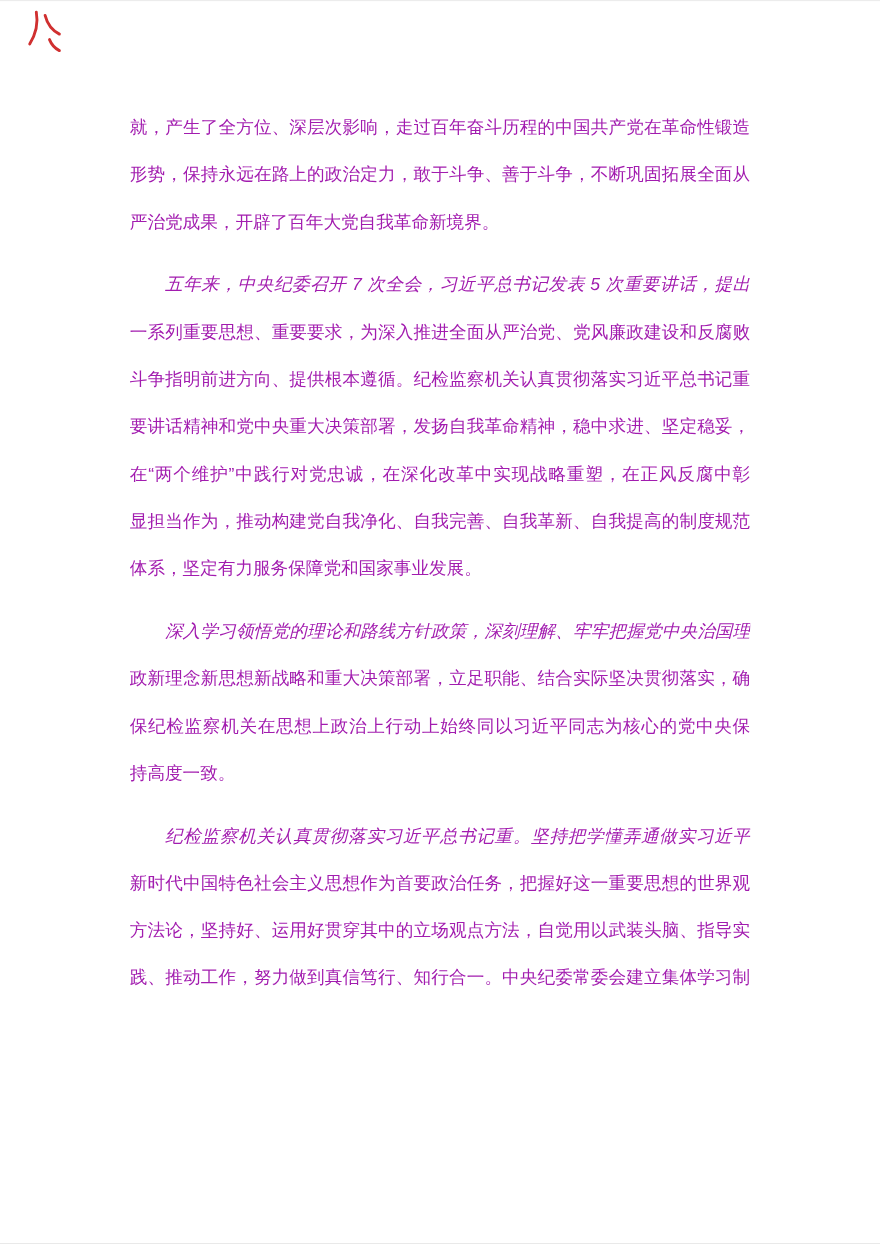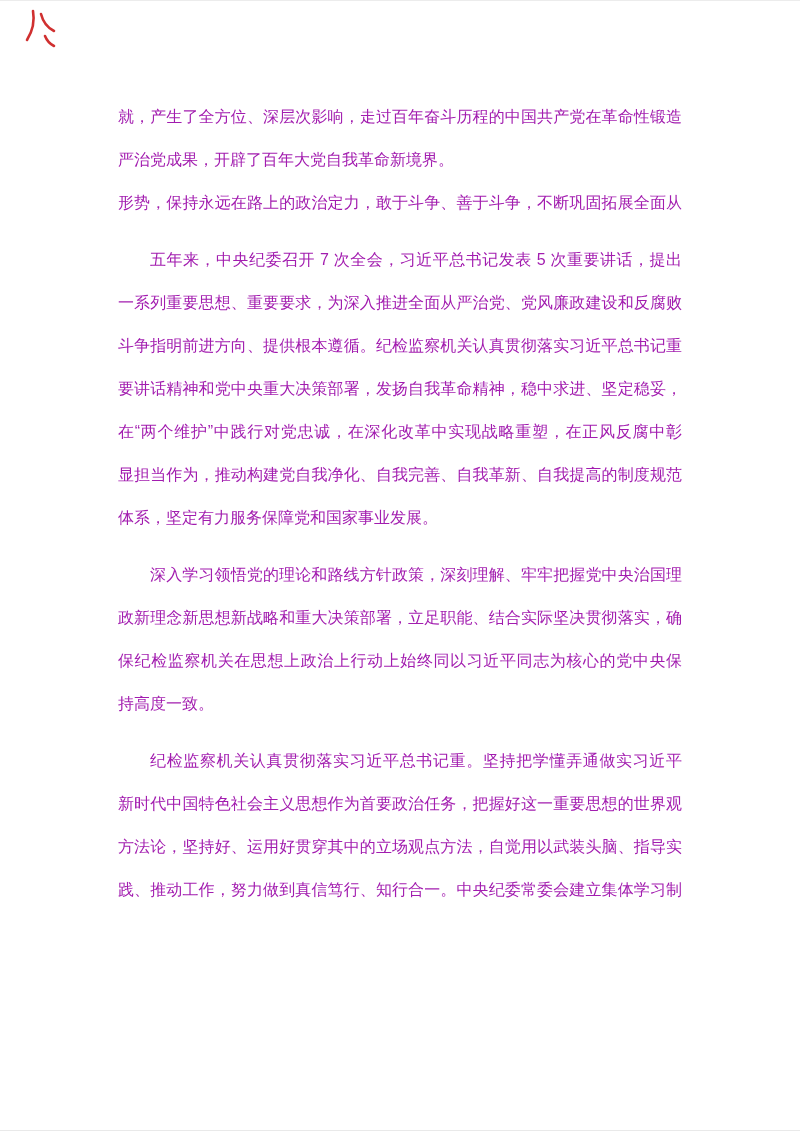--- a/index.html
+++ b/index.html
@@ -37,20 +37,21 @@
     text-align: justify;
     text-align-last: justify;
     text-justify: inter-character;
     white-space: normal;
   }
   .line.last {
     text-align-last: left;
   }
   .line.indent {
     text-indent: 32px;
+    font-style: italic;
   }
   .red-marks {
     position: absolute;
     left: 24px;
     top: 7px;
     width: 34px;
     height: 42px;
   }
 </style>
 </head>
@@ -63,22 +64,22 @@
       <path d="M9 3 C11 14, 8 24, 3 32"></path>
       <path d="M17 6 C19 14, 24 20, 30 23"></path>
       <path d="M21 28 C23 33, 26 36, 30 38"></path>
     </g>
   </svg>
 
   <div class="content">
 
     <div class="para">
       <div class="line">就，产生了全方位、深层次影响，走过百年奋斗历程的中国共产党在革命性锻造</div>
+      <div class="line">形势，保持永远在路上的政治定力，敢于斗争、善于斗争，不断巩固拓展全面从</div>
       <div class="line last">严治党成果，开辟了百年大党自我革命新境界。</div>
-      <div class="line">形势，保持永远在路上的政治定力，敢于斗争、善于斗争，不断巩固拓展全面从</div>
     </div>
 
     <div class="para">
       <div class="line indent">五年来，中央纪委召开 7 次全会，习近平总书记发表 5 次重要讲话，提出</div>
       <div class="line">一系列重要思想、重要要求，为深入推进全面从严治党、党风廉政建设和反腐败</div>
       <div class="line">斗争指明前进方向、提供根本遵循。纪检监察机关认真贯彻落实习近平总书记重</div>
       <div class="line">要讲话精神和党中央重大决策部署，发扬自我革命精神，稳中求进、坚定稳妥，</div>
       <div class="line">在“两个维护”中践行对党忠诚，在深化改革中实现战略重塑，在正风反腐中彰</div>
       <div class="line">显担当作为，推动构建党自我净化、自我完善、自我革新、自我提高的制度规范</div>
       <div class="line last">体系，坚定有力服务保障党和国家事业发展。</div>

